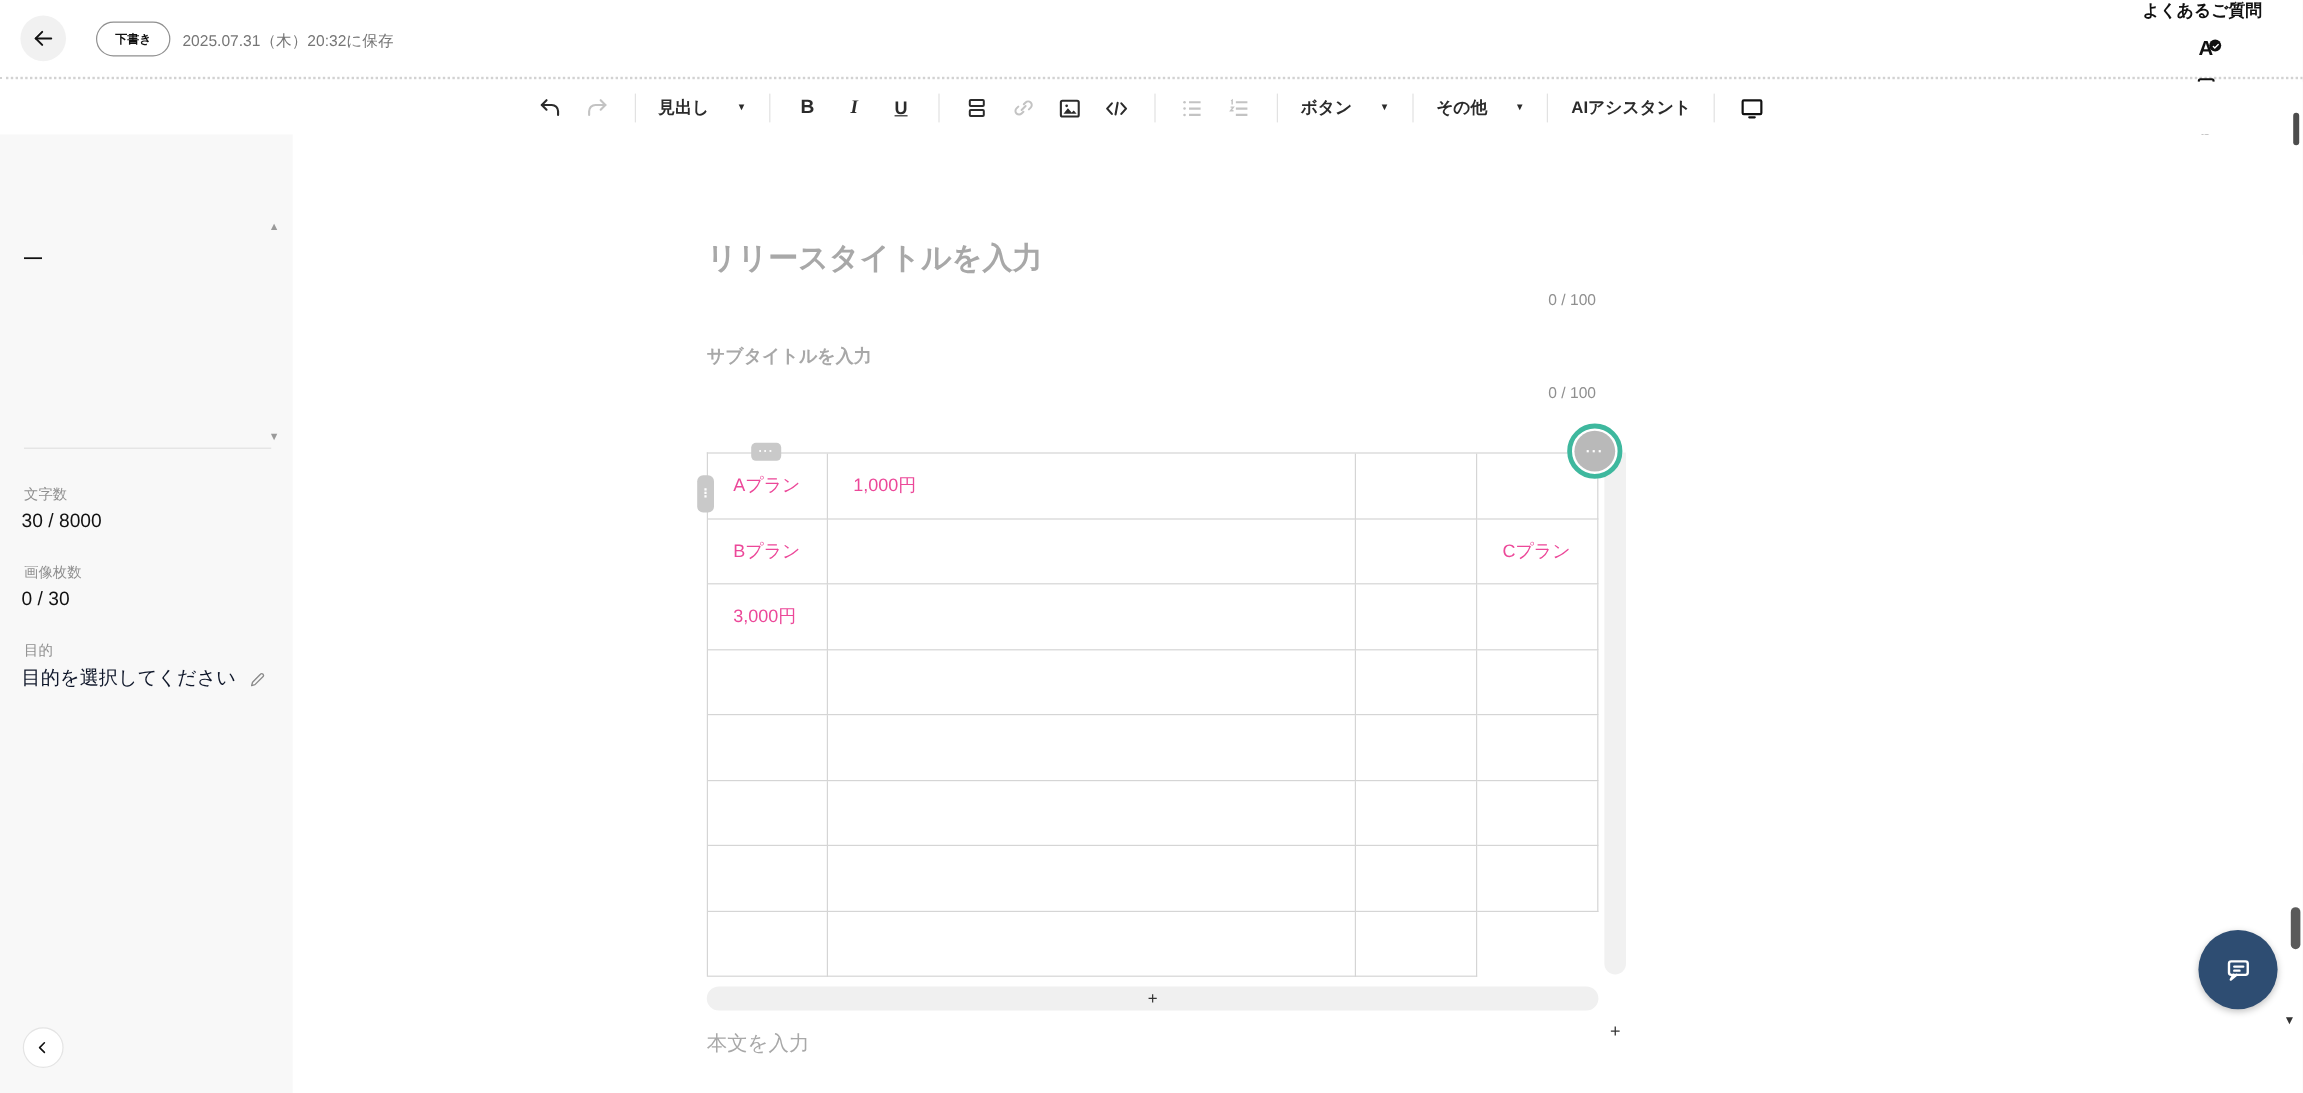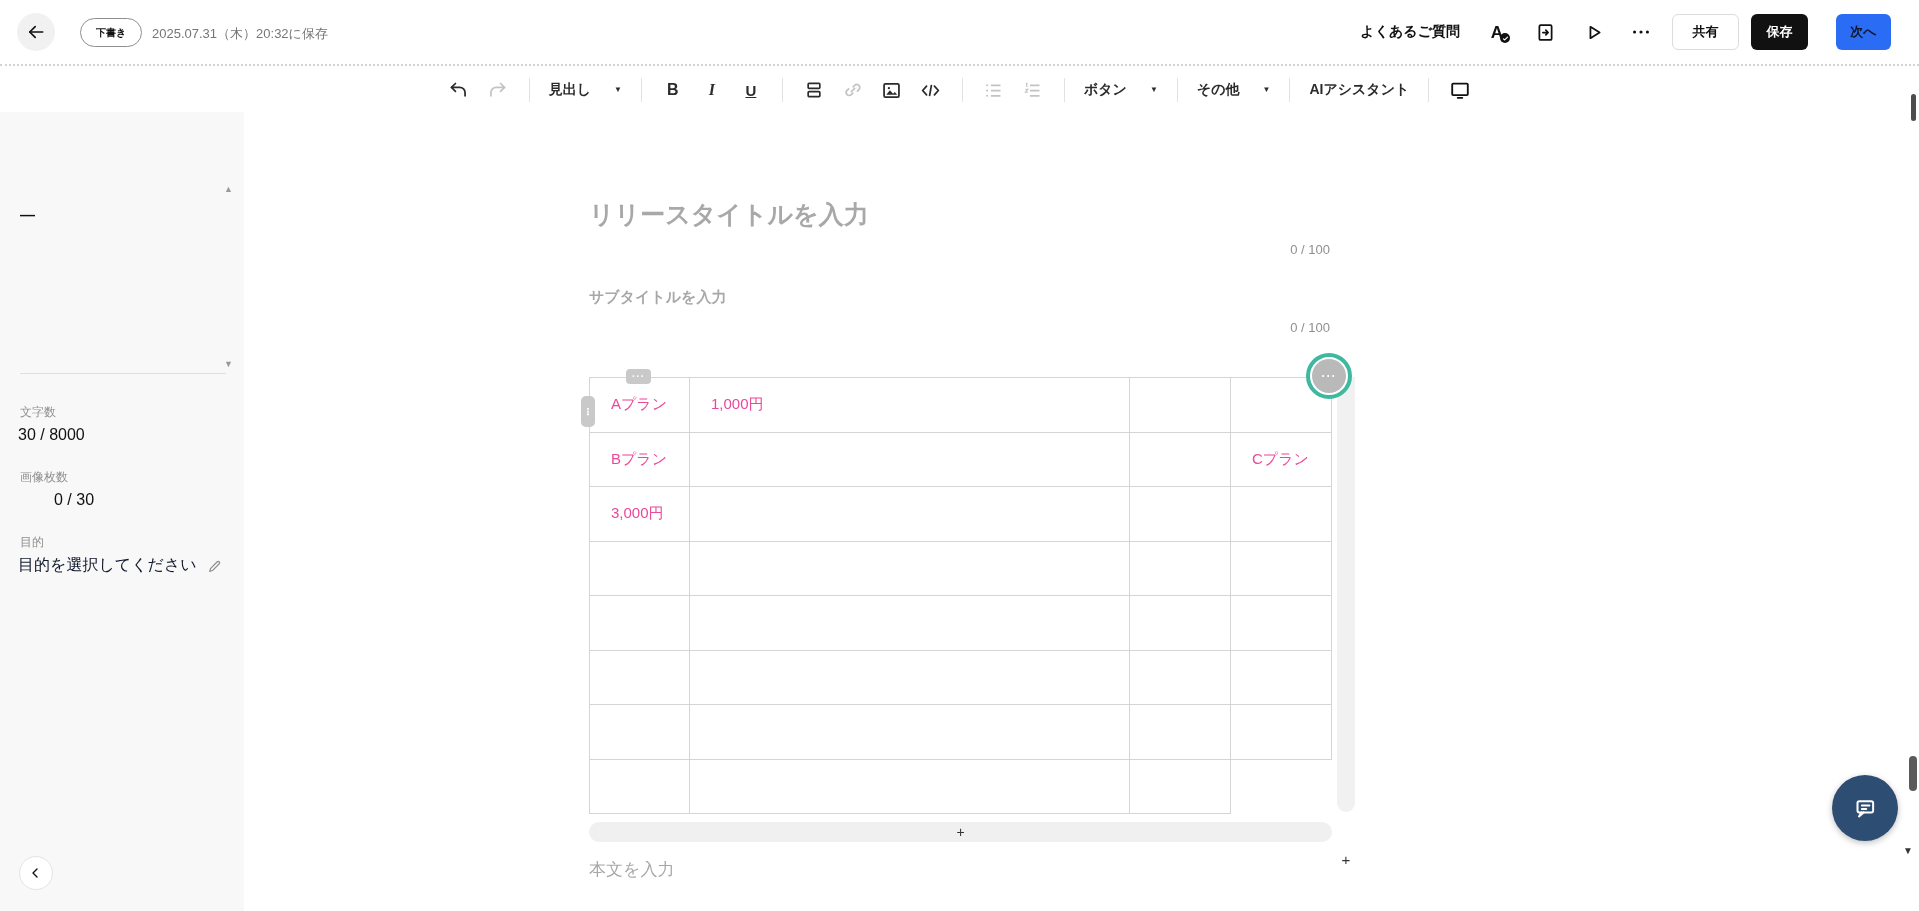--- a/index.html
+++ b/index.html
@@ -11,21 +11,21 @@
   svg { display:block; }
 
   
   .topbar { position:absolute; left:0; top:0; width:1919px; height:66px; background:#fff;
             border-bottom:2px dotted #d2d2d2; }
   .back-btn { position:absolute; left:17px; top:13px; width:38px; height:38px; border-radius:50%;
               background:#f1f1f1; display:flex; align-items:center; justify-content:center; cursor:pointer; }
   .badge { position:absolute; left:80px; top:18px; height:29px; padding:0 15px; border:1px solid #8f8f8f;
            border-radius:15px; display:flex; align-items:center; font-size:10px; font-weight:bold; color:#111; background:#fff; }
   .saved-at { position:absolute; left:152px; top:25px; font-size:13px; color:#767676; }
-  .topbar-right { position:absolute; right:28px; top:0; height:64px; display:flex; align-items:center; gap:14px; }
+  .topbar-right { position:absolute; right:28px; top:0; height:64px; display:flex; align-items:center; gap:14px;flex-direction:column; }
   .faq { font-size:14px; font-weight:bold; color:#111; cursor:pointer; margin-right:6px; }
   .icon-btn { width:34px; height:34px; display:flex; align-items:center; justify-content:center;
               border-radius:6px; cursor:pointer; position:relative; }
   .a-letter { font-size:17px; font-weight:bold; color:#111; line-height:1; }
   .a-badge { position:absolute; right:4px; bottom:6px; width:10px; height:10px; border-radius:50%;
              background:#111; display:flex; align-items:center; justify-content:center; }
   .btn { height:36px; border-radius:6px; display:flex; align-items:center; justify-content:center;
          font-size:13px; font-weight:bold; cursor:pointer; }
   .btn-share { width:67px; background:#fff; border:1px solid #dcdcdc; color:#111; }
   .btn-save  { width:57px; background:#111; color:#fff; margin-left:-2px; }
@@ -239,21 +239,21 @@
 
   <aside class="sidebar">
     <div class="scroll-hint" style="top:72px;">▲</div>
     <div class="outline-dash">—</div>
     <div class="scroll-hint" style="top:247px;">▼</div>
     <div class="sb-divider"></div>
 
     <div class="sb-label" style="top:292px;">文字数</div>
     <div class="sb-value" style="top:314px;">30 / 8000</div>
     <div class="sb-label" style="top:357px;">画像枚数</div>
-    <div class="sb-value" style="top:379px;margin-left:36px;">0 / 30</div>
+    <div class="sb-value" style="top:379px;">0 / 30</div>
     <div class="sb-label" style="top:422px;">目的</div>
     <div class="purpose-row">
       <span class="purpose-text">目的を選択してください</span>
       <svg width="16" height="16" viewBox="0 0 24 24" fill="none" stroke="#8a8a8a" stroke-width="1.7" stroke-linejoin="round">
           <path d="M4 20l1.2-4.2L15.4 5.6a1.8 1.8 0 0 1 2.6 0l.4.4a1.8 1.8 0 0 1 0 2.6L8.2 18.8 4 20z"></path>
         </svg>
     </div>
     <div class="collapse-btn">
       <svg width="16" height="16" viewBox="0 0 24 24" fill="none" stroke="#111" stroke-width="2" stroke-linecap="round" stroke-linejoin="round">
           <path d="m13.5 6-6 6 6 6"></path>

